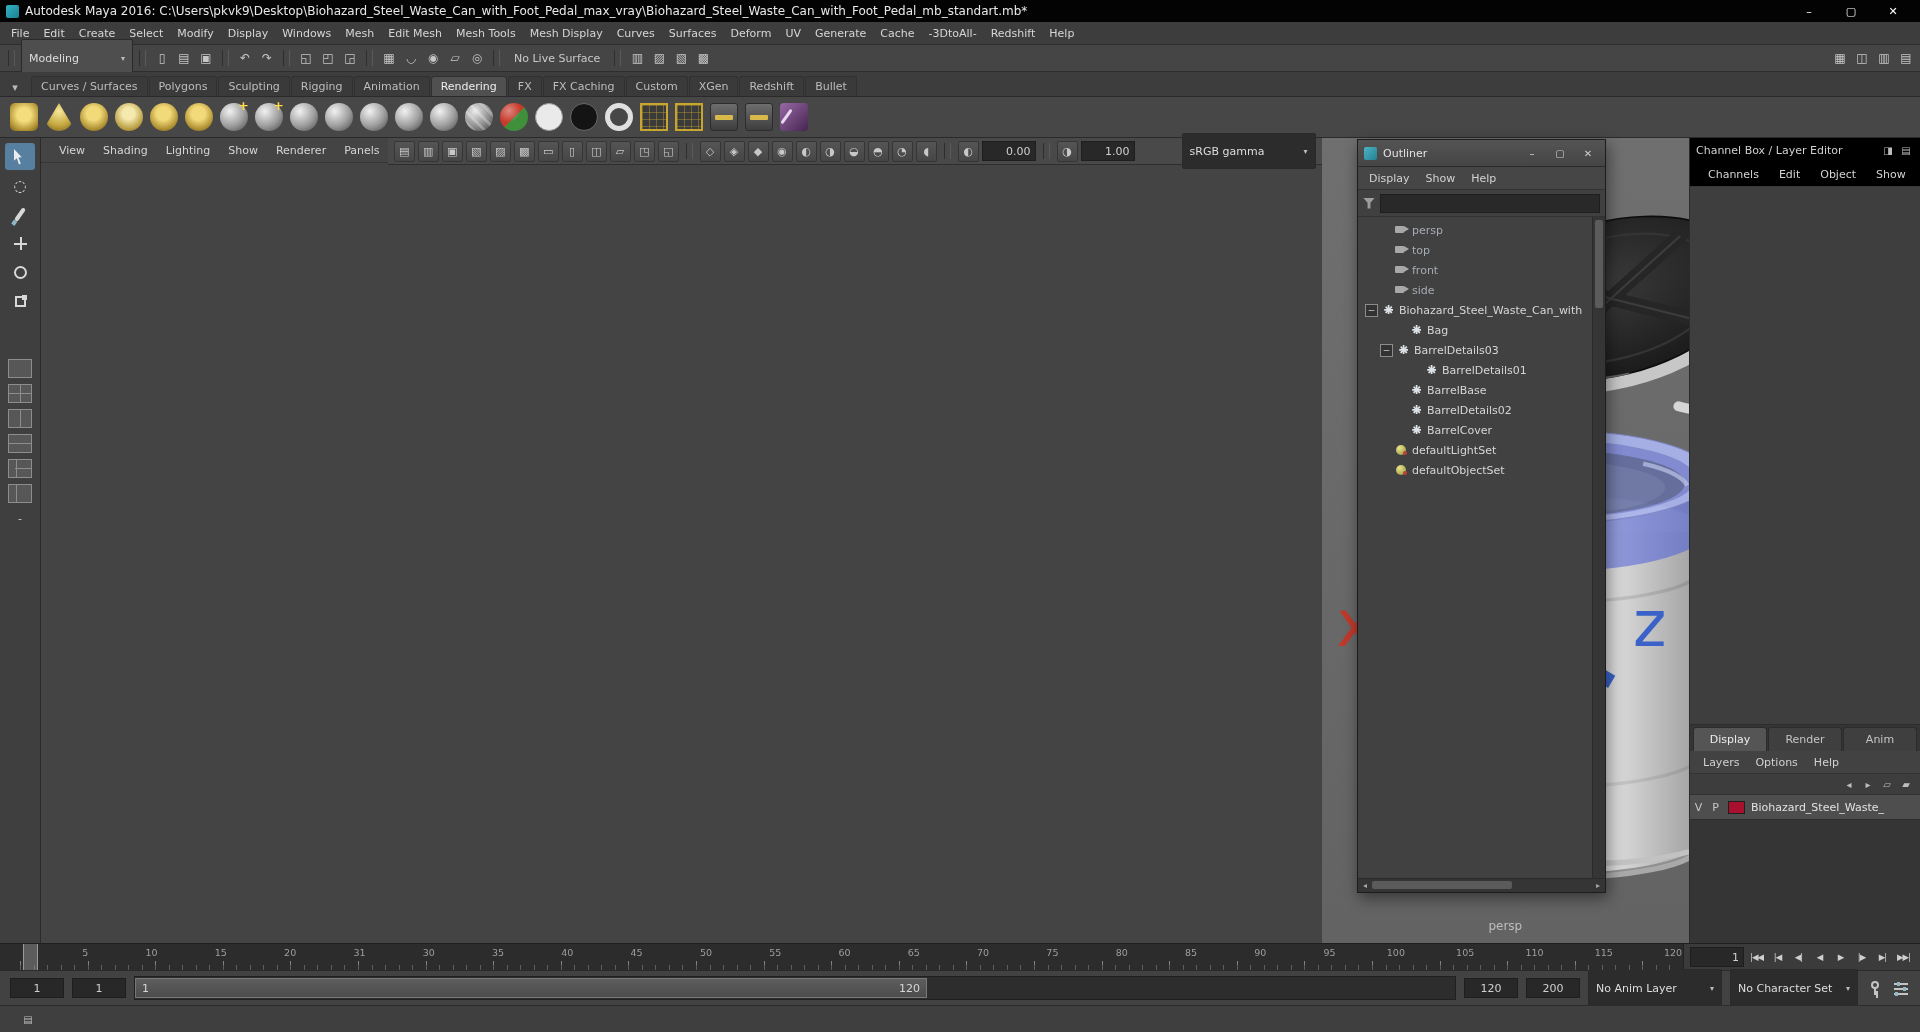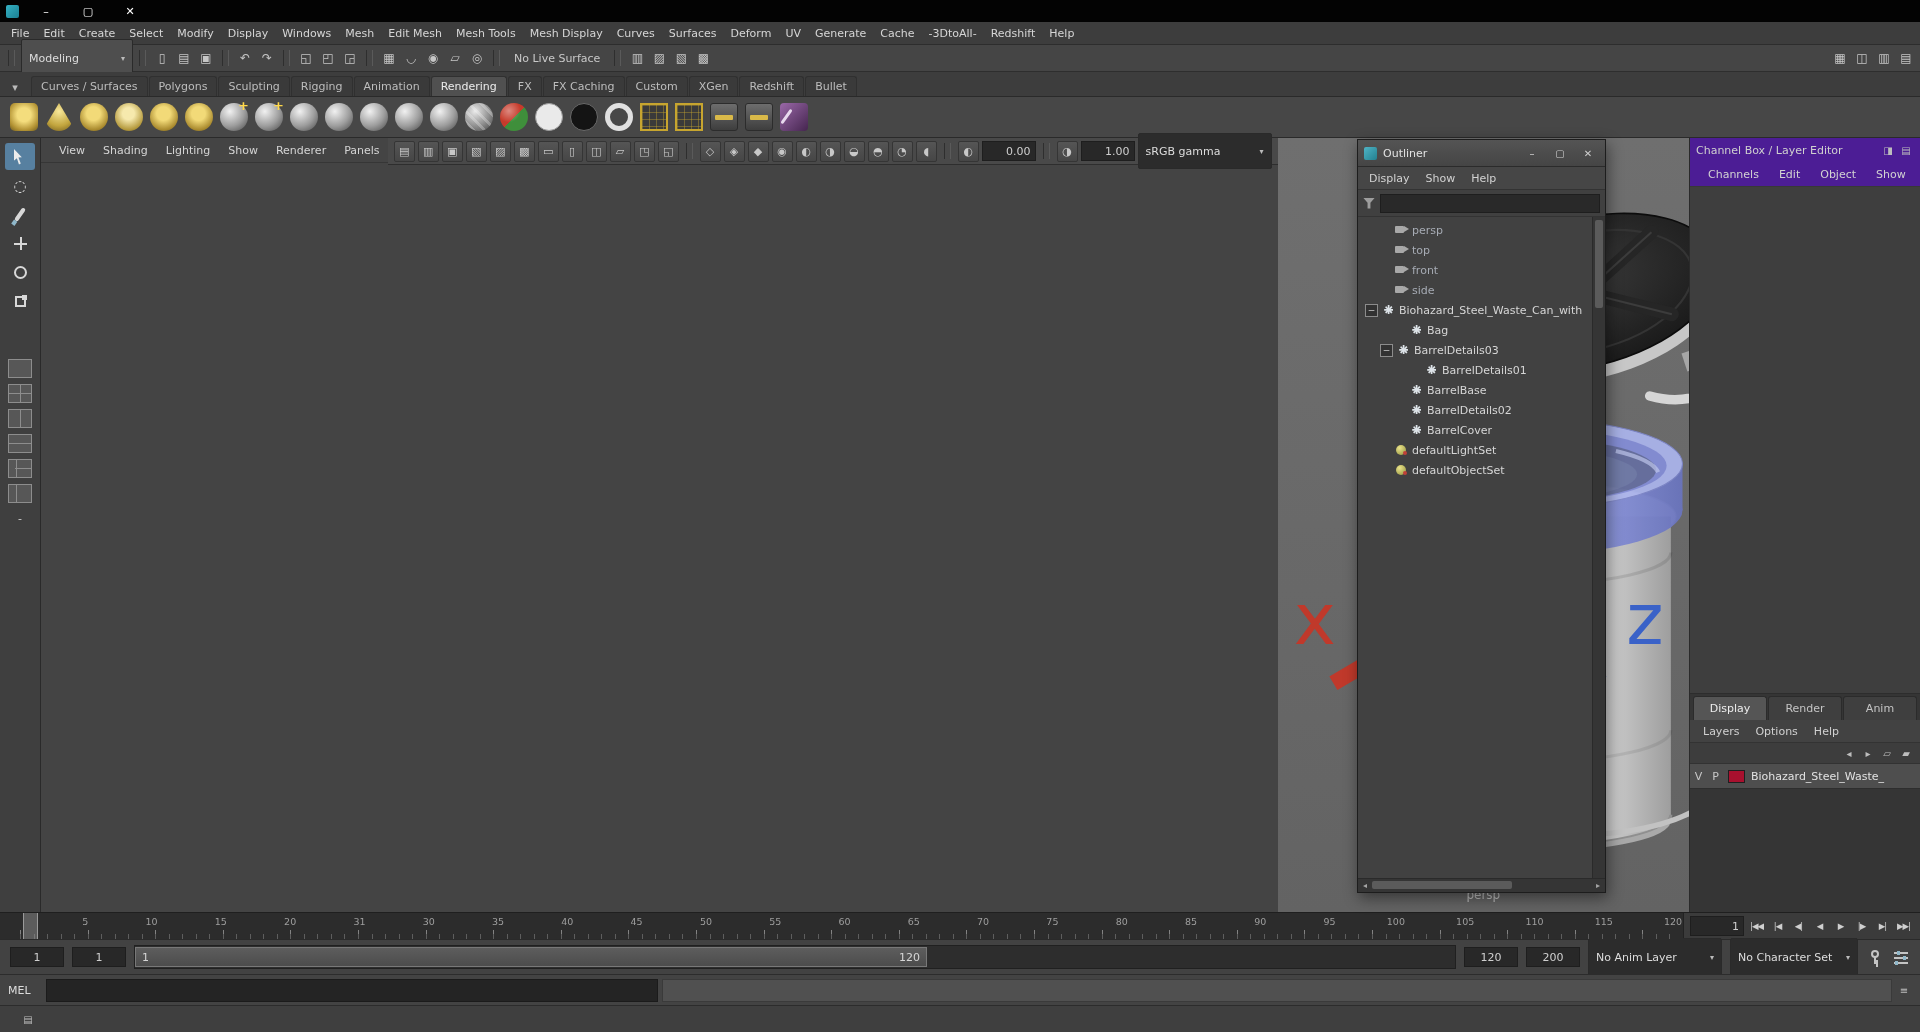--- a/index.html
+++ b/index.html
@@ -78,21 +78,21 @@
   .panel-menubar{height:24px;flex:none;background:#444;border-bottom:1px solid #363636;display:flex;align-items:center;gap:2px;padding-left:10px;}
   .panel-menu{padding:0 8px;color:#d4d4d4;}
   .panel-toolbar{height:26px;flex:none;background:#494949;border-bottom:1px solid #2e2e2e;display:flex;align-items:center;gap:3px;padding:0 6px;}
   .vp-icon{width:19px;height:19px;flex:none;display:flex;align-items:center;justify-content:center;color:#c8c8c8;font-size:11px;background:linear-gradient(#555,#464646);border:1px solid #353535;border-radius:2px;}
   .num-field{width:44px;height:18px;background:#282828;border:1px solid #1e1e1e;color:#cfcfcf;font-size:11px;text-align:right;padding:0 4px;font-family:inherit;}
   .canvas{flex:1;position:relative;background:linear-gradient(#6f6f6f,#636363);overflow:hidden;}
   .canvas svg{position:absolute;inset:0;width:100%;height:100%;}
   .cam-label{position:absolute;left:0;right:0;bottom:10px;text-align:center;color:#bdbdbd;font-size:12px;}
   .axis-ind{position:absolute;left:24px;bottom:18px;width:52px;height:52px;}
   
-  .right-panel{width:230px;flex:none;background:#4c1d95;border-left:1px solid #2a2a2a;display:flex;flex-direction:column;}
+  .right-panel{width:230px;flex:none;background:#000000;border-left:1px solid #2a2a2a;display:flex;flex-direction:column;}
   .cb-header{height:24px;flex:none;display:flex;align-items:center;gap:6px;padding:0 6px;}
   .cb-header .hdr-t{flex:1;color:#cfcfcf;white-space:nowrap;overflow:hidden;}
   .mini-icon{width:16px;height:16px;flex:none;display:flex;align-items:center;justify-content:center;color:#bdbdbd;font-size:10px;}
   .cb-menus{height:24px;flex:none;display:flex;gap:4px;padding-left:10px;align-items:center;border-bottom:1px solid #383838;}
   .cb-menu{padding:0 8px;color:#d2d2d2;}
   .cb-empty{flex:1;background:#3e3e3e;}
   .layer-section{height:218px;flex:none;background:#3c3c3c;border-top:1px solid #2d2d2d;display:flex;flex-direction:column;}
   .le-tabs{height:24px;flex:none;display:flex;gap:1px;padding:2px 3px 0;background:#353535;}
   .le-tab{flex:1;max-width:72px;display:flex;align-items:center;justify-content:center;background:#3f3f3f;border:1px solid #2b2b2b;border-bottom:none;border-radius:3px 3px 0 0;color:#c4c4c4;}
   .le-tab.active{background:#555;color:#ececec;}
@@ -168,20 +168,21 @@
   .help-row .ht{flex:1;white-space:nowrap;overflow:hidden;}
   svg text{font-family:"DejaVu Sans","Liberation Sans",sans-serif;}
 </style>
 </head>
 <body>
 
 <div class="app">
 
   <div class="titlebar">
     <span class="app-icon"></span>
+    <span class="title-text">Autodesk Maya 2016: C:\Users\pkvk9\Desktop\Biohazard_Steel_Waste_Can_with_Foot_Pedal_max_vray\Biohazard_Steel_Waste_Can_with_Foot_Pedal_mb_standart.mb*</span>
     <div class="win-controls">
       <span class="win-btn">–</span>
       <span class="win-btn">▢</span>
       <span class="win-btn">✕</span>
     </div>
   </div>
 
   <div class="menubar">
     <span class="menu-item">File</span>
       <span class="menu-item">Edit</span>
@@ -368,21 +369,21 @@
             <span class="vp-icon">◓</span>
             <span class="vp-icon">◔</span>
             <span class="vp-icon">◖</span>
           </span>
         <span class="grip"></span>
         <span class="vp-icon">◐</span>
         <input class="num-field" value="0.00" style="">
         <span class="grip"></span>
         <span class="vp-icon">◑</span>
         <input class="num-field" value="1.00" style="">
-        <div class="dd dark" style="width:118px;justify-content:space-between;height:18px;">
+        <div class="dd dark" style="width:118px;justify-content:space-between;height:18px;margin-left:44px;">
           <span>sRGB gamma</span>
           <span class="arr">▾</span>
         </div>
       </div>
 
       <div class="canvas">
         <svg viewBox="0 0 1650 732" preserveAspectRatio="xMidYMid slice">
           <defs>
             <linearGradient id="bodyGrad" x1="0" y1="0" x2="1" y2="0">
               <stop offset="0" stop-color="#a9a9a9"></stop>
@@ -699,24 +700,18 @@
       <span class="arr">▾</span>
     </div>
     <div class="dd dark" style="width:112px;justify-content:space-between;">
       <span>No Character Set</span>
       <span class="arr">▾</span>
     </div>
     <span class="key-icon"></span>
     <span class="prefs-icon"></span>
   </div>
 
-  <div class="mel-row">
-    <span class="mel-label">MEL</span>
-    <input class="mel-input" style="">
-    <div class="mel-output"></div>
-    <span class="mini-icon">≡</span>
-  </div>
 
   <div class="help-row">
     <span class="mini-icon">▤</span>
   </div>
 
 </div>
 
 </body></html>

